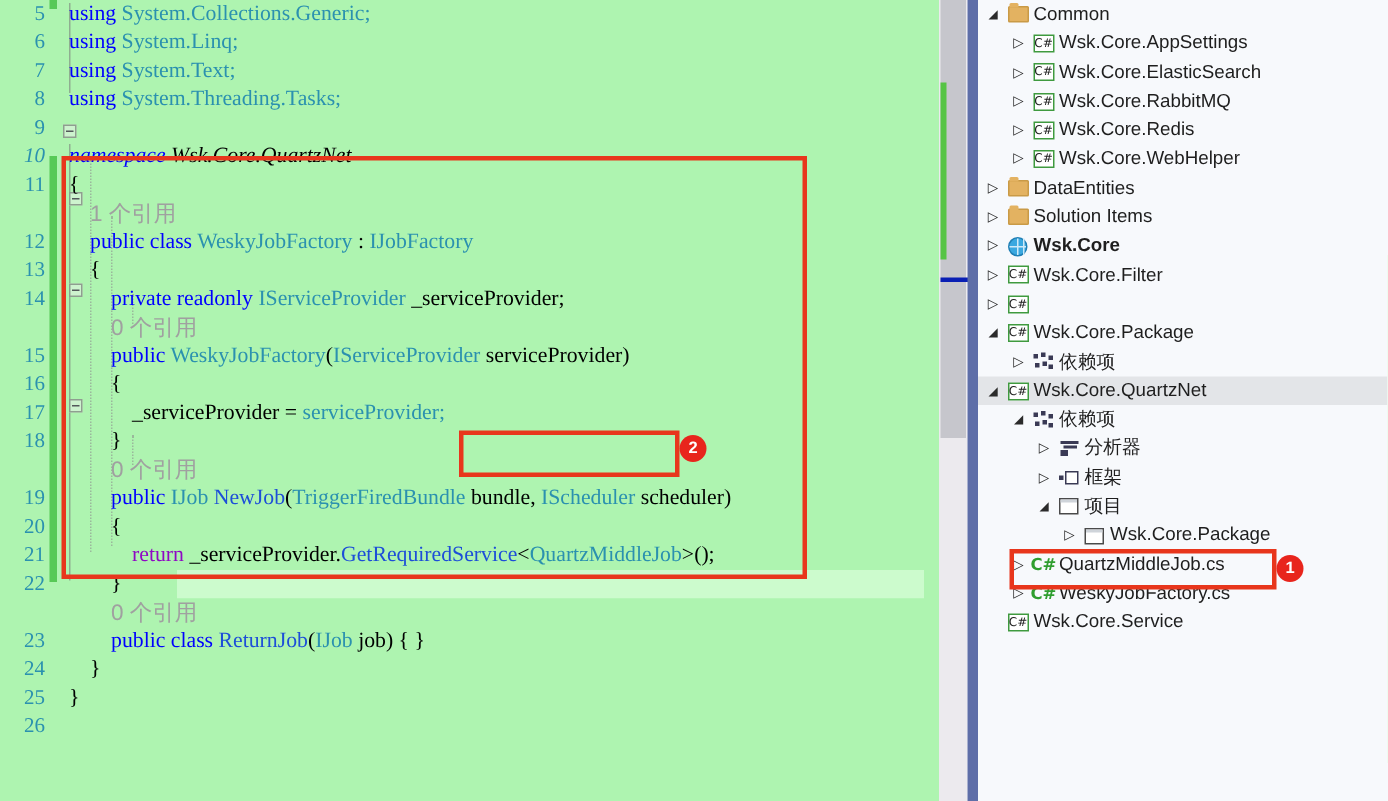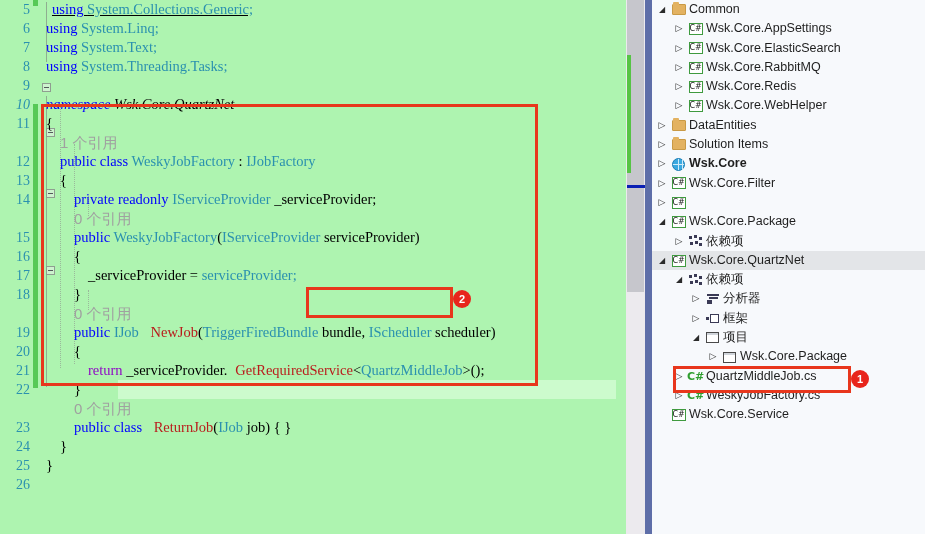--- a/index.html
+++ b/index.html
@@ -31,21 +31,21 @@
     color: #2b91af; font-family: "Liberation Serif", serif;
     font-size: 14px; line-height: 19px;
   }
   .ltext { position: absolute; left: 46px; line-height: 19px; }
 
   
   .kw   { color: #0000ff; }
   .typ  { color: #2b91af; }
   .ret  { color: #8f08c4; }
   .id   { color: #000000; }
-  .meth { color: #b91c1c; margin-left: 8px; }
+  .meth { color: #1d4ed8; }
   .pun  { color: #000000; }
   .ref  { color: #a0a0a0; font-family: "Liberation Sans", sans-serif; font-size: 15px; }
 
   
   .changebar {
     position: absolute; left: 33px; width: 5px;
     background: #57c957;
   }
 
   
@@ -214,21 +214,21 @@
     <div class="guide" style="left:88px; top:196px; height:20px;"></div>
     <div class="guide" style="left:88px; top:290px; height:20px;"></div>
 
     <div class="fold" style="left:42px; top:83px;"></div>
     <div class="fold" style="left:46px; top:128px;"></div>
     <div class="fold" style="left:46px; top:189px;"></div>
     <div class="fold" style="left:46px; top:266px;"></div>
 
     <div id="code-lines">
         <div class="code-line" style="top: -10px;"><span class="ltext" style="left: 46px;"></span></div>
-        <div class="code-line" style="top: 0px;"><span class="lnum">5</span><span class="ltext" style="left: 52px; text-decoration: underline;"><span class="kw">using </span><span class="typ">System.Collections.Generic;</span></span></div>
+        <div class="code-line" style="top: 0px;"><span class="lnum">5</span><span class="ltext" style="left: 46px;"><span class="kw">using </span><span class="typ">System.Collections.Generic;</span></span></div>
         <div class="code-line" style="top: 19px;"><span class="lnum">6</span><span class="ltext" style="left: 46px;"><span class="kw">using </span><span class="typ">System.Linq;</span></span></div>
         <div class="code-line" style="top: 38px;"><span class="lnum">7</span><span class="ltext" style="left: 46px;"><span class="kw">using </span><span class="typ">System.Text;</span></span></div>
         <div class="code-line" style="top: 57px;"><span class="lnum">8</span><span class="ltext" style="left: 46px;"><span class="kw">using </span><span class="typ">System.Threading.Tasks;</span></span></div>
         <div class="code-line" style="top: 76px;"><span class="lnum">9</span><span class="ltext" style="left: 46px;"></span></div>
         <div class="code-line" style="top: 95px; font-style: italic;"><span class="lnum">10</span><span class="ltext" style="left: 46px;"><span class="kw">namespace </span><span class="id">Wsk.Core.QuartzNet</span></span></div>
         <div class="code-line" style="top: 114px;"><span class="lnum">11</span><span class="ltext" style="left: 46px;"><span class="pun">{</span></span></div>
         <div class="code-line" style="top: 133px;"><span class="ltext" style="left: 60px;"><span class="ref">1 个引用</span></span></div>
         <div class="code-line" style="top: 152px;"><span class="lnum">12</span><span class="ltext" style="left: 60px;"><span class="kw">public class </span><span class="typ">WeskyJobFactory</span><span class="pun"> : </span><span class="typ">IJobFactory</span></span></div>
         <div class="code-line" style="top: 171px;"><span class="lnum">13</span><span class="ltext" style="left: 60px;"><span class="pun">{</span></span></div>
         <div class="code-line" style="top: 190px;"><span class="lnum">14</span><span class="ltext" style="left: 74px;"><span class="kw">private readonly </span><span class="typ">IServiceProvider</span><span class="id"> _serviceProvider;</span></span></div>

